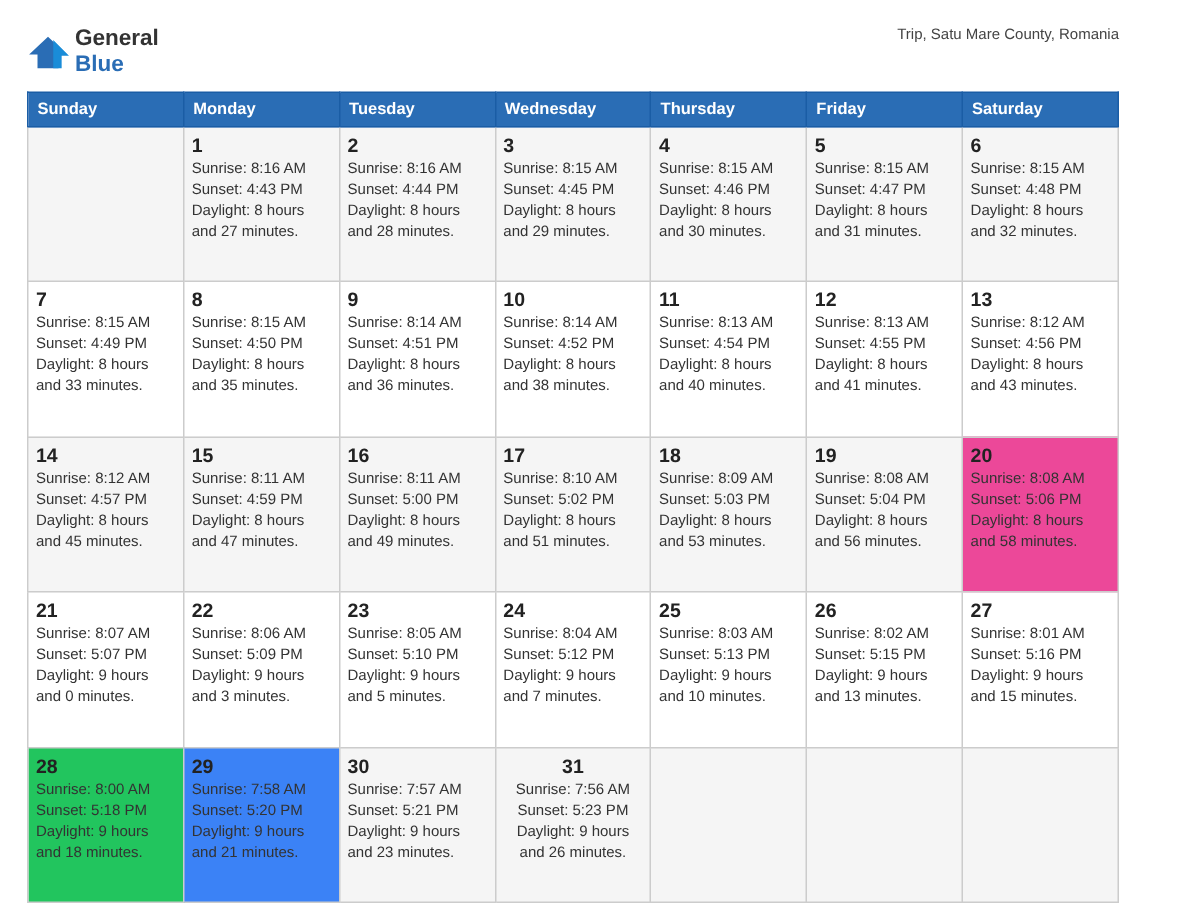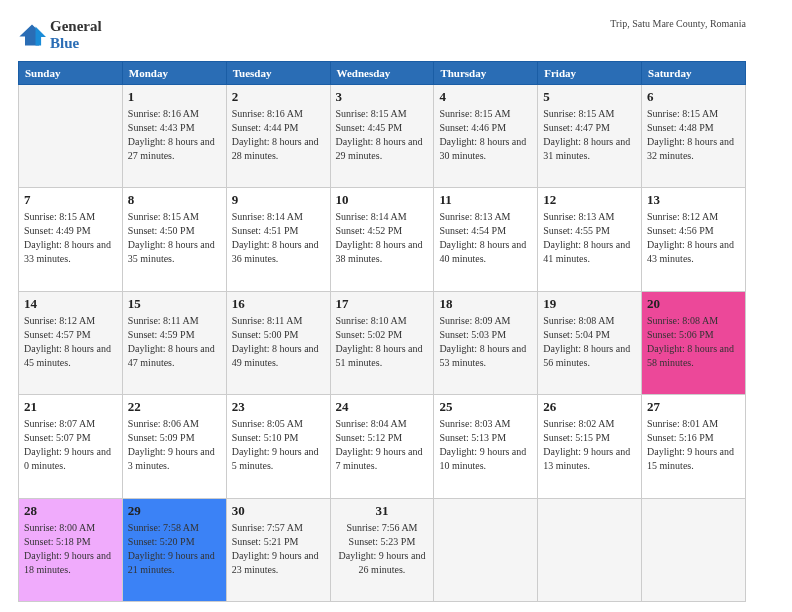--- a/index.html
+++ b/index.html
@@ -9,21 +9,20 @@
       font-family: Arial, Helvetica, sans-serif;
       background: #fff;
       overflow: hidden;
     }
     .page {
       width: 764px;
       height: 612px;
       padding: 18px 18px 10px 18px;
       display: flex;
       flex-direction: column;
-      font-family: Liberation Serif, serif;
     }
     .header {
       display: flex;
       align-items: flex-start;
       justify-content: space-between;
       margin-bottom: 10px;
     }
     .logo {
       display: flex;
       align-items: center;
@@ -242,21 +241,21 @@
           <td style="background: rgb(255, 255, 255);">
             <span class="day-num">26</span>
             <div class="day-info">Sunrise: 8:02 AM<br>Sunset: 5:15 PM<br>Daylight: 9 hours and 13 minutes.</div>
           </td>
           <td style="background: rgb(255, 255, 255);">
             <span class="day-num">27</span>
             <div class="day-info">Sunrise: 8:01 AM<br>Sunset: 5:16 PM<br>Daylight: 9 hours and 15 minutes.</div>
           </td>
         </tr>
         <tr>
-          <td style="background: #f0abfc;">
+          <td style="background: #22c55e;">
             <span class="day-num">28</span>
             <div class="day-info">Sunrise: 8:00 AM<br>Sunset: 5:18 PM<br>Daylight: 9 hours and 18 minutes.</div>
           </td>
           <td style="background: #3b82f6;">
             <span class="day-num">29</span>
             <div class="day-info">Sunrise: 7:58 AM<br>Sunset: 5:20 PM<br>Daylight: 9 hours and 21 minutes.</div>
           </td>
           <td style="background: rgb(245, 245, 245);">
             <span class="day-num">30</span>
             <div class="day-info">Sunrise: 7:57 AM<br>Sunset: 5:21 PM<br>Daylight: 9 hours and 23 minutes.</div>

